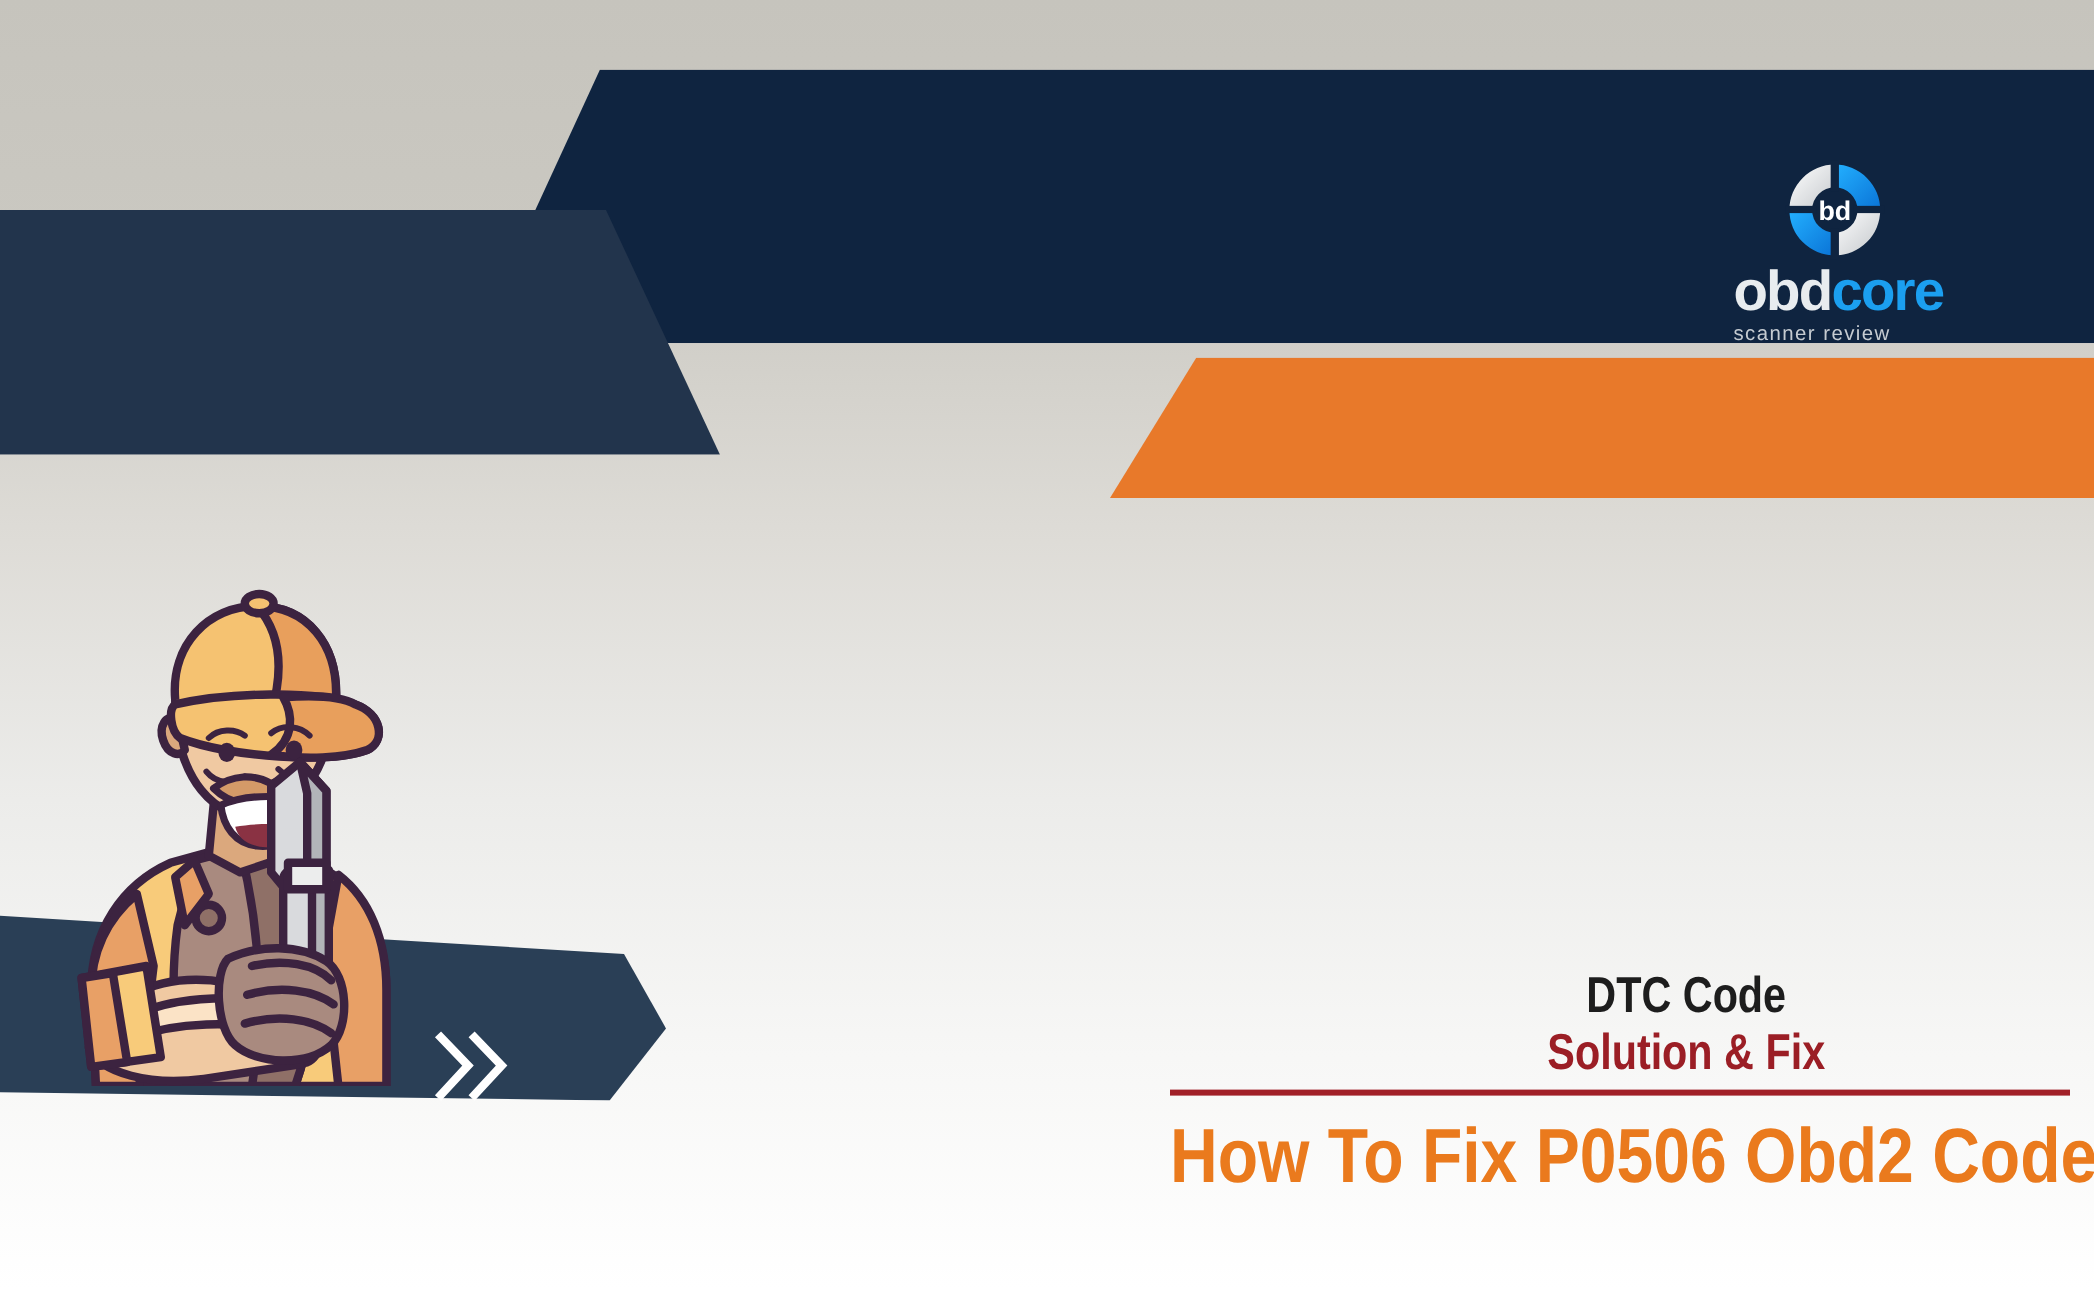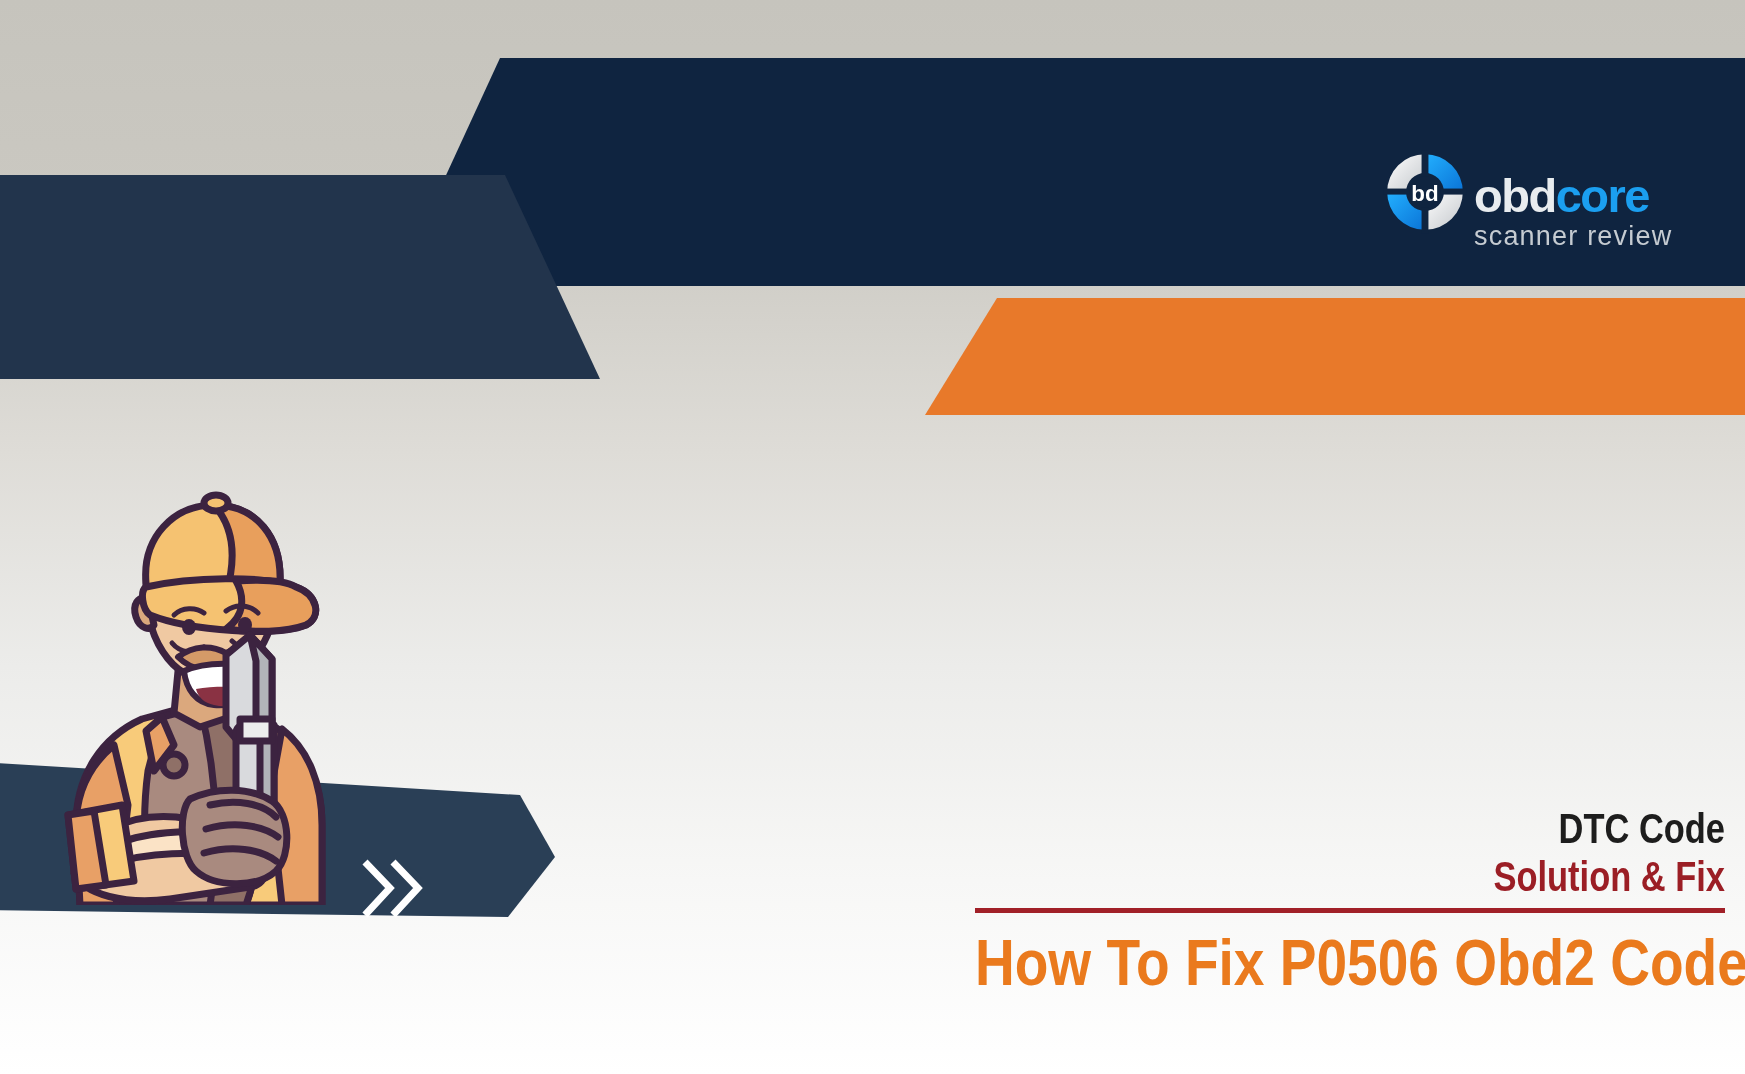--- a/index.html
+++ b/index.html
@@ -65,51 +65,51 @@
     top: 858px;
     width: 66px;
     height: 62px;
     pointer-events: none;
   }
 
   
   #logo {
     position: absolute;
     left: 1382px;
-    top: 144px;
+    top: 132px;
     width: 300px;
     height: 96px;
     display: flex;
     align-items: center;
+    flex-direction: column;
   }
   #logo-mark {
     width: 86px;
     height: 86px;
     flex: 0 0 auto;
     margin-right: 6px;
   }
   #logo-text-wrap {
     display: flex;
     flex-direction: column;
     justify-content: center;
     line-height: 1;
     padding-bottom: 2px;
-    margin-top: 40px;
   }
   #logo-wordmark {
     font-size: 47px;
     font-weight: bold;
     letter-spacing: -1.5px;
     white-space: nowrap;
   }
   .word-obd { color: #e8ecef; }
   .word-core { color: #1b9ff0; }
   #logo-tagline {
     color: #c5cbd1;
-    font-size: 27px;
+    font-size: 17px;
     letter-spacing: 1.2px;
     margin-top: 4px;
     white-space: nowrap;
   }
 
   
   #mechanic {
     position: absolute;
     left: 50px;
     top: 475px;
@@ -134,21 +134,21 @@
     white-space: nowrap;
     transform: scaleX(0.84);
     transform-origin: left center;
   }
 
   #dtc-block {
     position: absolute;
     right: 20px;
     top: 806px;
     width: 780px;
-    text-align: right;
+    text-align: center;
   }
   #dtc-code-label {
     font-size: 42px;
     font-weight: bold;
     color: #1d1d1d;
     line-height: 46px;
     letter-spacing: 0px;
     transform: scaleX(0.82);
     transform-origin: right center;
   }

